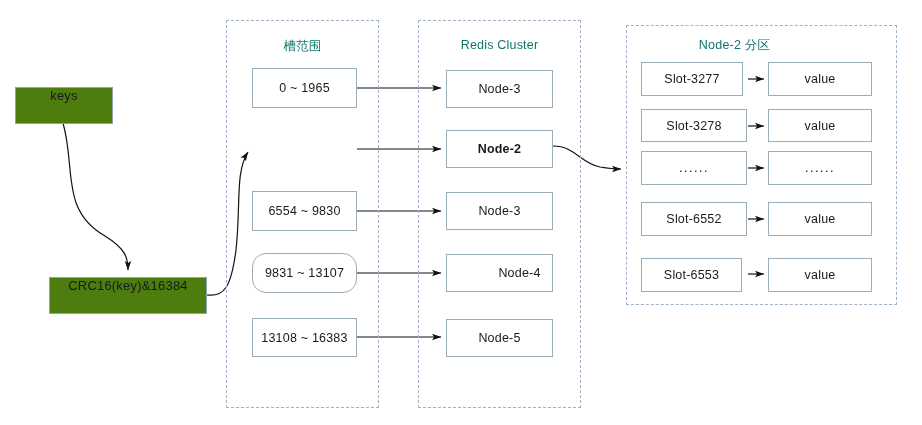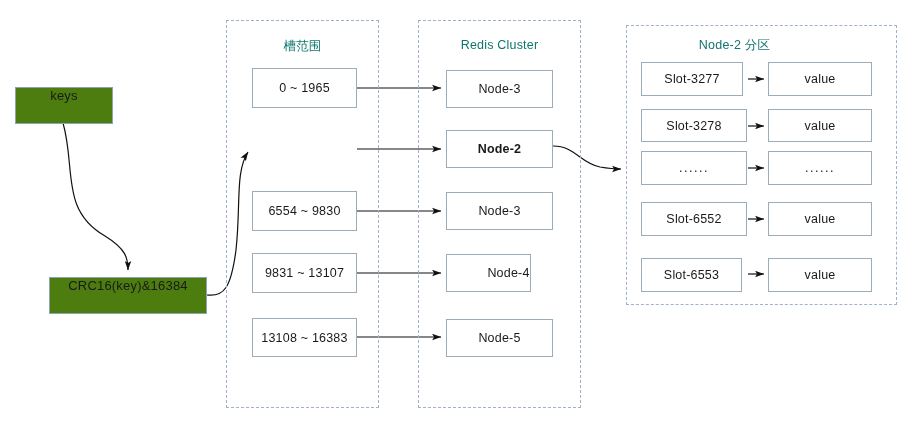--- a/index.html
+++ b/index.html
@@ -110,40 +110,40 @@
 
   <div class="group-box dashdot" style="left:226px; top:20px; width:153px; height:388px;"></div>
   <div class="group-title" style="left:226px; top:38px; width:153px;">槽范围</div>
 
   <div class="node-box" style="left:252px; top:68px; width:105px; height:40px;">
     <span>0 ~ 1965</span>
   </div>
   <div class="node-box" style="left:252px; top:191px; width:105px; height:40px;">
     <span>6554 ~ 9830</span>
   </div>
-  <div class="node-box" style="left:252px; top:253px; width:105px; height:40px;">
+  <div class="node-box" style="left:252px; top:253px; width:105px; height:40px;border-radius:14px;">
     <span>9831 ~ 13107</span>
   </div>
   <div class="node-box" style="left:252px; top:318px; width:105px; height:39px;">
     <span>13108 ~ 16383</span>
   </div>
 
   <div class="group-box dashdot" style="left:418px; top:20px; width:163px; height:388px;"></div>
   <div class="group-title" style="left:418px; top:38px; width:163px;">Redis Cluster</div>
 
   <div class="node-box" style="left:446px; top:70px; width:107px; height:38px;">
     <span>Node-3</span>
   </div>
   <div class="node-box" style="left:446px; top:130px; width:107px; height:38px;font-weight:bold;">
     <span>Node-2</span>
   </div>
   <div class="node-box" style="left:446px; top:192px; width:107px; height:38px;">
     <span>Node-3</span>
   </div>
-  <div class="node-box" style="left:446px; top:254px; width:85px; height:38px;padding-left:40px;">
+  <div class="node-box" style="left:446px; top:254px; width:107px; height:38px;padding-left:40px;">
     <span>Node-4</span>
   </div>
   <div class="node-box" style="left:446px; top:319px; width:107px; height:38px;">
     <span>Node-5</span>
   </div>
 
   <div class="group-box dashdot" style="left:626px; top:25px; width:271px; height:280px;"></div>
   <div class="group-title" style="left:599px; top:37px; width:271px;">Node-2 分区</div>
 
   <div class="node-box" style="left:641px; top:62px; width:102px; height:34px;">

